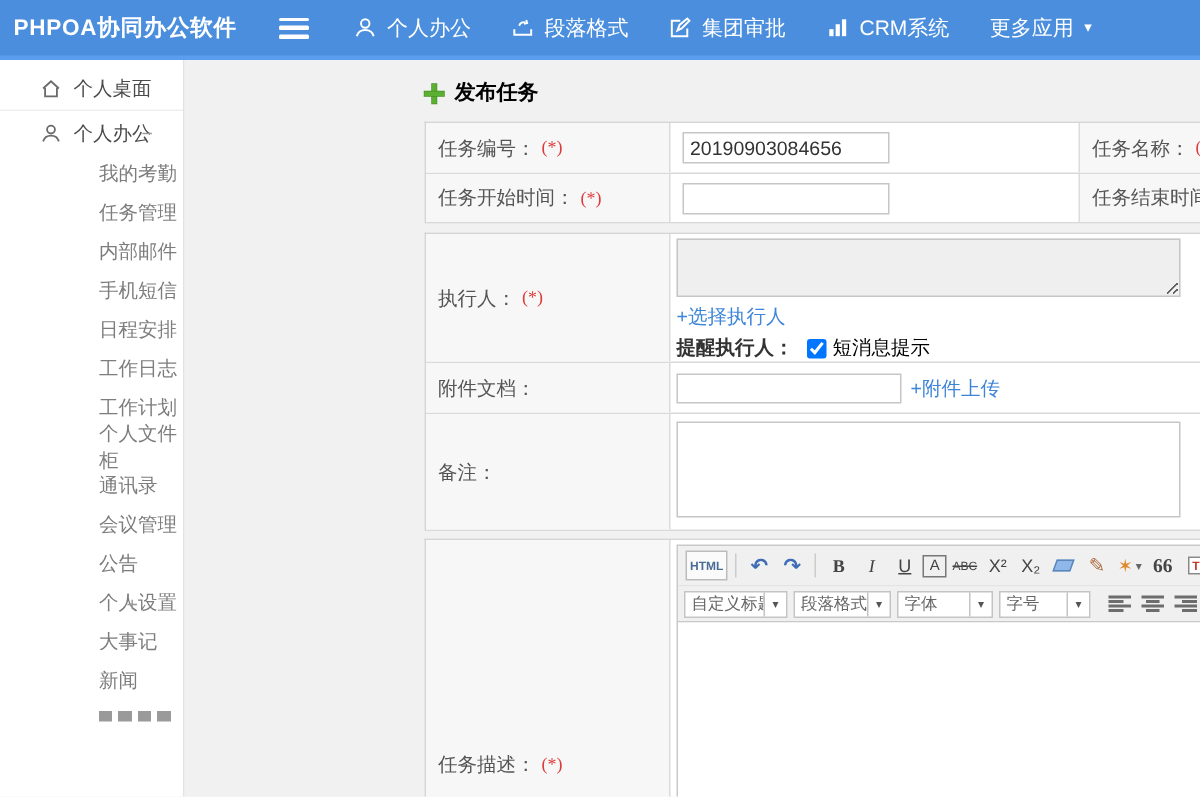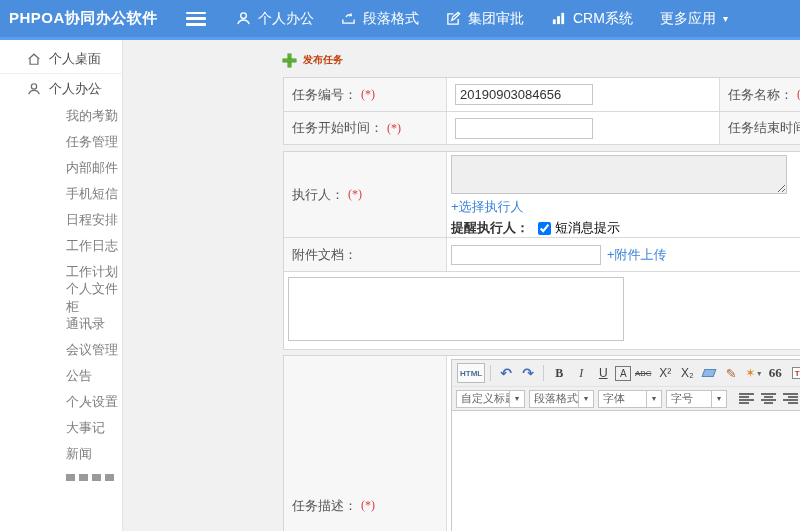--- a/index.html
+++ b/index.html
@@ -31,21 +31,21 @@
   .smudge { display:block; width:50px; height:7px;
     background:repeating-linear-gradient(90deg,#9a9a9a 0 9px,transparent 9px 13px); }
 
   
   .main { position:absolute; left:137px; top:40px; right:0; bottom:0; overflow:hidden; background:#f1f1f1; }
   .panel { position:absolute; left:146px; top:0; width:860px; }
   .page-title { margin-top:13px; display:flex; align-items:center; }
   .plus-icon { position:relative; width:13px; height:13px; margin-right:7px; }
   .plus-icon:before { content:""; position:absolute; left:5px; top:0; width:3px; height:13px; background:#5cb031; box-shadow:0 0 0 0.5px #47912a; }
   .plus-icon:after  { content:""; position:absolute; left:0; top:5px; width:13px; height:3px; background:#5cb031; box-shadow:0 0 0 0.5px #47912a; }
-  .page-title b { font-size:10px; color:#c2410c; }
+  .page-title b { font-size:14px; color:#000000; }
 
   
   .ftable { border:1px solid #d5d5d5; border-bottom:none; background:#fff; width:800px; }
   .frow { display:flex; border-bottom:1px solid #d9d9d9; }
   .cell { border-right:1px solid #dcdcdc; display:flex; align-items:center; }
   .cell:last-child { border-right:none; }
   .lab { background:#f7f7f7; padding-left:8px; font-size:13px; color:#555; white-space:nowrap; overflow:hidden;font-family:Liberation Serif, serif; }
   .req { color:#dd3c3c; font-style:normal; font-size:12px; margin-left:4px; }
   .w163 { width:163px; } .w273 { width:273px; } .flexfill { flex:1; }
   .t1 { margin-top:10px; } .t2 { margin-top:6px; } .t3 { margin-top:5px; }
@@ -304,20 +304,23 @@
       <div class="frow h34">
         <div class="cell lab w163">
           <span>附件文档：</span>
         </div>
         <div class="cell flexfill attach-cell">
           <input class="attach-input" style="">
           <a class="blue-link attach-link">+附件上传</a>
         </div>
       </div>
       <div class="frow h78">
+        <div class="cell lab w163">
+          <span>备注：</span>
+        </div>
         <div class="cell flexfill remark-cell">
           <textarea class="remark-area" style=""></textarea>
         </div>
       </div>
     </div>
 
     <div class="ftable t3">
       <div class="frow desc-row">
         <div class="cell lab w163 desc-lab">
           <span>任务描述：</span>

